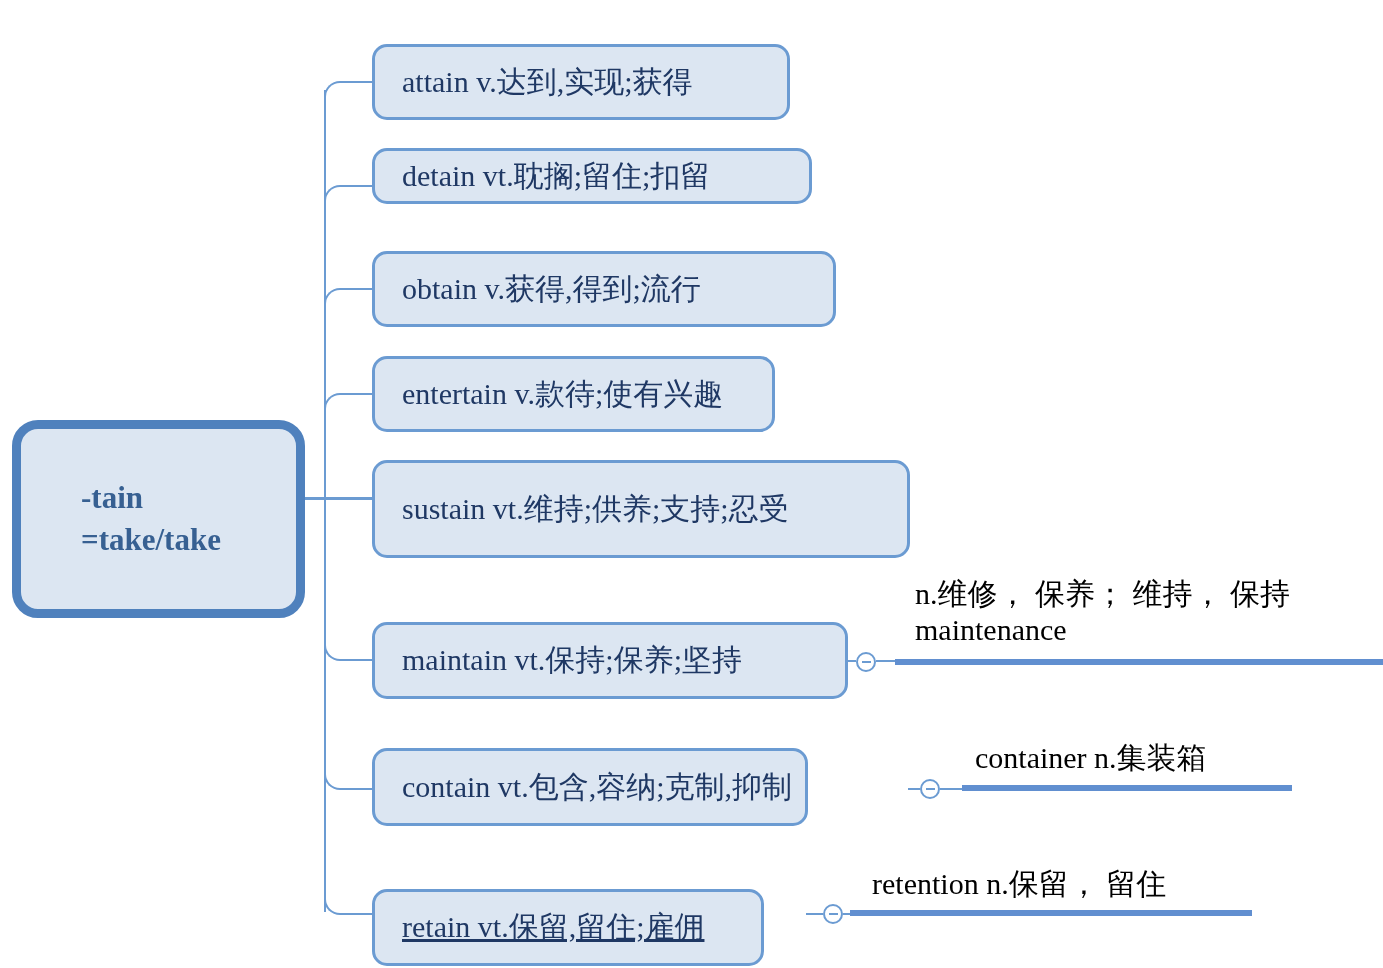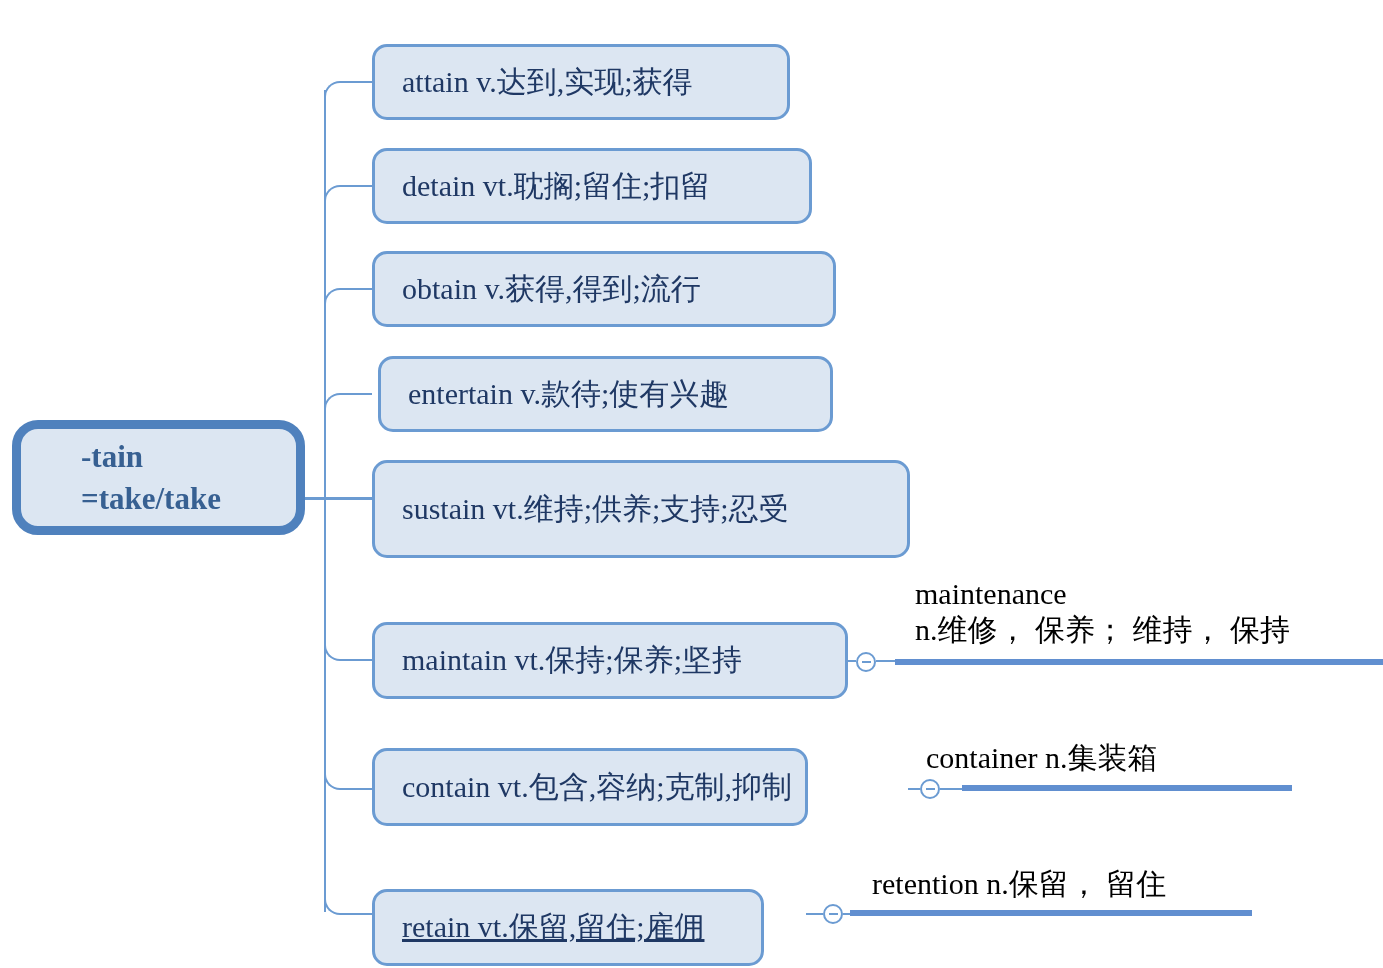--- a/index.html
+++ b/index.html
@@ -55,35 +55,35 @@
 <div class="conn" style="left:302px;top:497px;width:70px;height:3px;"></div>
 
 <div class="elbow-up" style="left:324px;top:81px;"></div>
 <div class="elbow-up" style="left:324px;top:185px;"></div>
 <div class="elbow-up" style="left:324px;top:288px;"></div>
 <div class="elbow-up" style="left:324px;top:393px;"></div>
 <div class="elbow-down" style="left:324px;top:637px;"></div>
 <div class="elbow-down" style="left:324px;top:766px;"></div>
 <div class="elbow-down" style="left:324px;top:891px;"></div>
 
-<div class="root" style="left:12px;top:420px;width:293px;height:115px;">
+<div class="root" style="left:12px;top:420px;width:293px;height:198px;">
   <span>-tain</span>
   <span>=take/take</span>
 </div>
 
 <div class="node" style="left:372px;top:44px;width:418px;height:76px;">
   <span>attain v.达到,实现;获得</span>
 </div>
-<div class="node" style="left:372px;top:148px;width:440px;height:76px;text-align:right;">
+<div class="node" style="left:372px;top:148px;width:440px;height:56px;text-align:right;">
   <span>detain vt.耽搁;留住;扣留</span>
 </div>
 <div class="node" style="left:372px;top:251px;width:464px;height:76px;">
   <span>obtain v.获得,得到;流行</span>
 </div>
-<div class="node" style="left:372px;top:356px;width:455px;height:76px;margin-left:6px;">
+<div class="node" style="left:372px;top:356px;width:403px;height:76px;">
   <span>entertain v.款待;使有兴趣</span>
 </div>
 <div class="node" style="left:372px;top:460px;width:538px;height:98px;">
   <span>sustain vt.维持;供养;支持;忍受</span>
 </div>
 <div class="node" style="left:372px;top:622px;width:476px;height:77px;">
   <span>maintain vt.保持;保养;坚持</span>
 </div>
 <div class="node" style="left:372px;top:748px;width:436px;height:78px;text-align:right;">
   <span>contain vt.包含,容纳;克制,抑制</span>
@@ -91,31 +91,31 @@
 <div class="node" style="left:372px;top:889px;width:392px;height:77px;text-decoration:underline;">
   <span>retain vt.保留,留住;雇佣</span>
 </div>
 
 <div class="conn" style="left:848px;top:660px;width:8px;height:2px;"></div>
 <div class="toggle" style="left:856px;top:652px;">
   <div class="minus"></div>
 </div>
 <div class="conn" style="left:876px;top:660px;width:19px;height:2px;"></div>
 <div class="leaf-text" style="left:915px;top:576px;">
+  <div>n.维修， 保养； 维持， 保持</div>
   <div>maintenance</div>
-  <div>n.维修， 保养； 维持， 保持</div>
 </div>
 <div class="leaf-bar" style="left:895px;top:659px;width:488px;"></div>
 
 <div class="conn" style="left:908px;top:788px;width:12px;height:2px;"></div>
 <div class="toggle" style="left:920px;top:779px;">
   <div class="minus"></div>
 </div>
 <div class="conn" style="left:940px;top:788px;width:22px;height:2px;"></div>
-<div class="leaf-text" style="left:926px;top:740px;">
+<div class="leaf-text" style="left:975px;top:740px;">
   <div>container n.集装箱</div>
 </div>
 <div class="leaf-bar" style="left:962px;top:785px;width:330px;"></div>
 
 <div class="conn" style="left:806px;top:913px;width:17px;height:2px;"></div>
 <div class="toggle" style="left:823px;top:904px;">
   <div class="minus"></div>
 </div>
 <div class="conn" style="left:843px;top:913px;width:7px;height:2px;"></div>
 <div class="leaf-text" style="left:872px;top:866px;">

